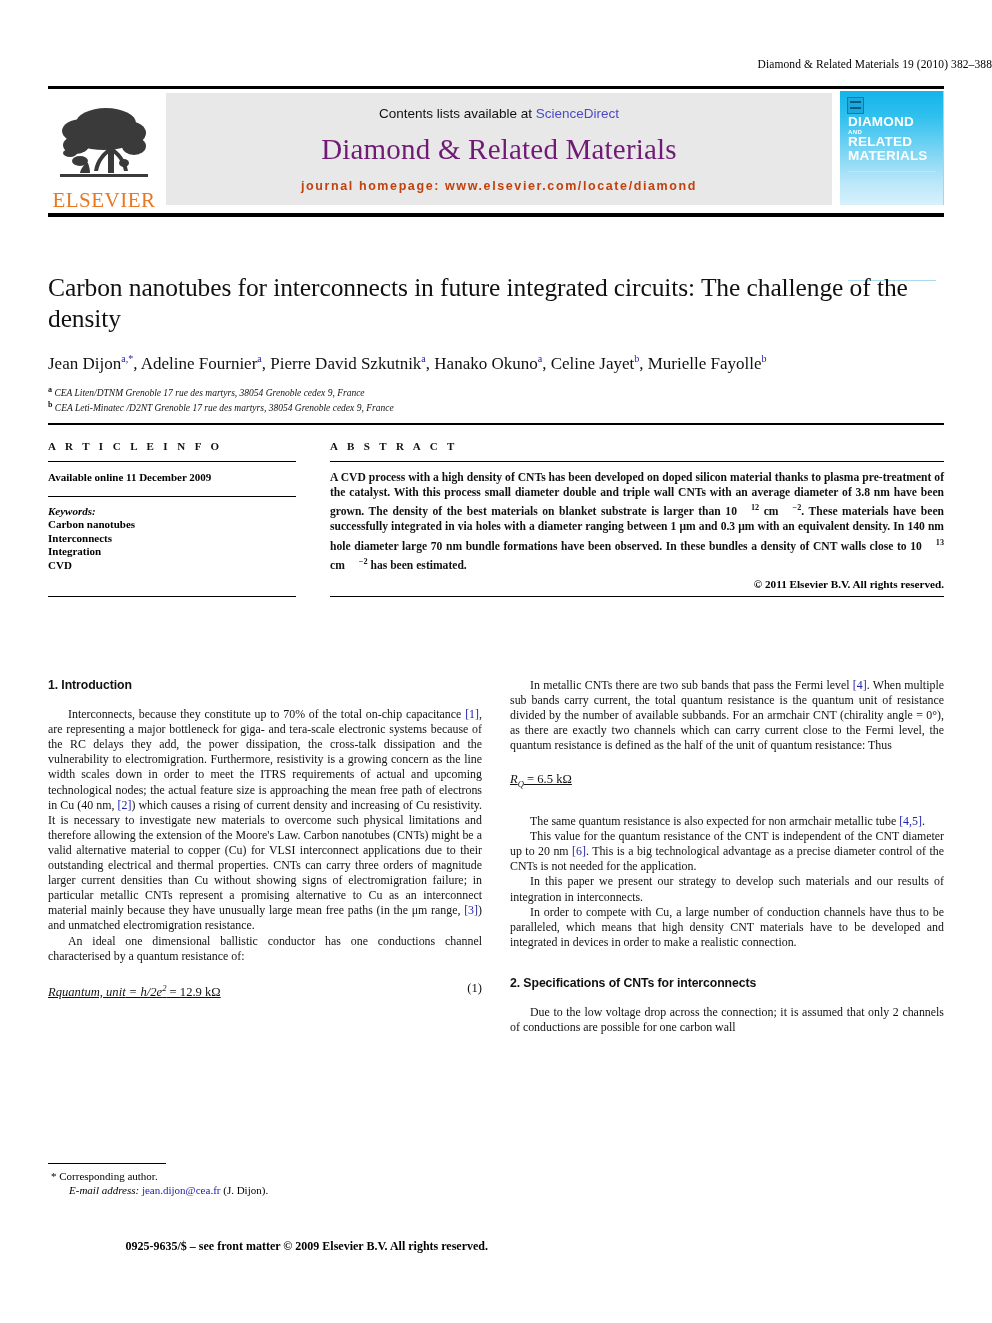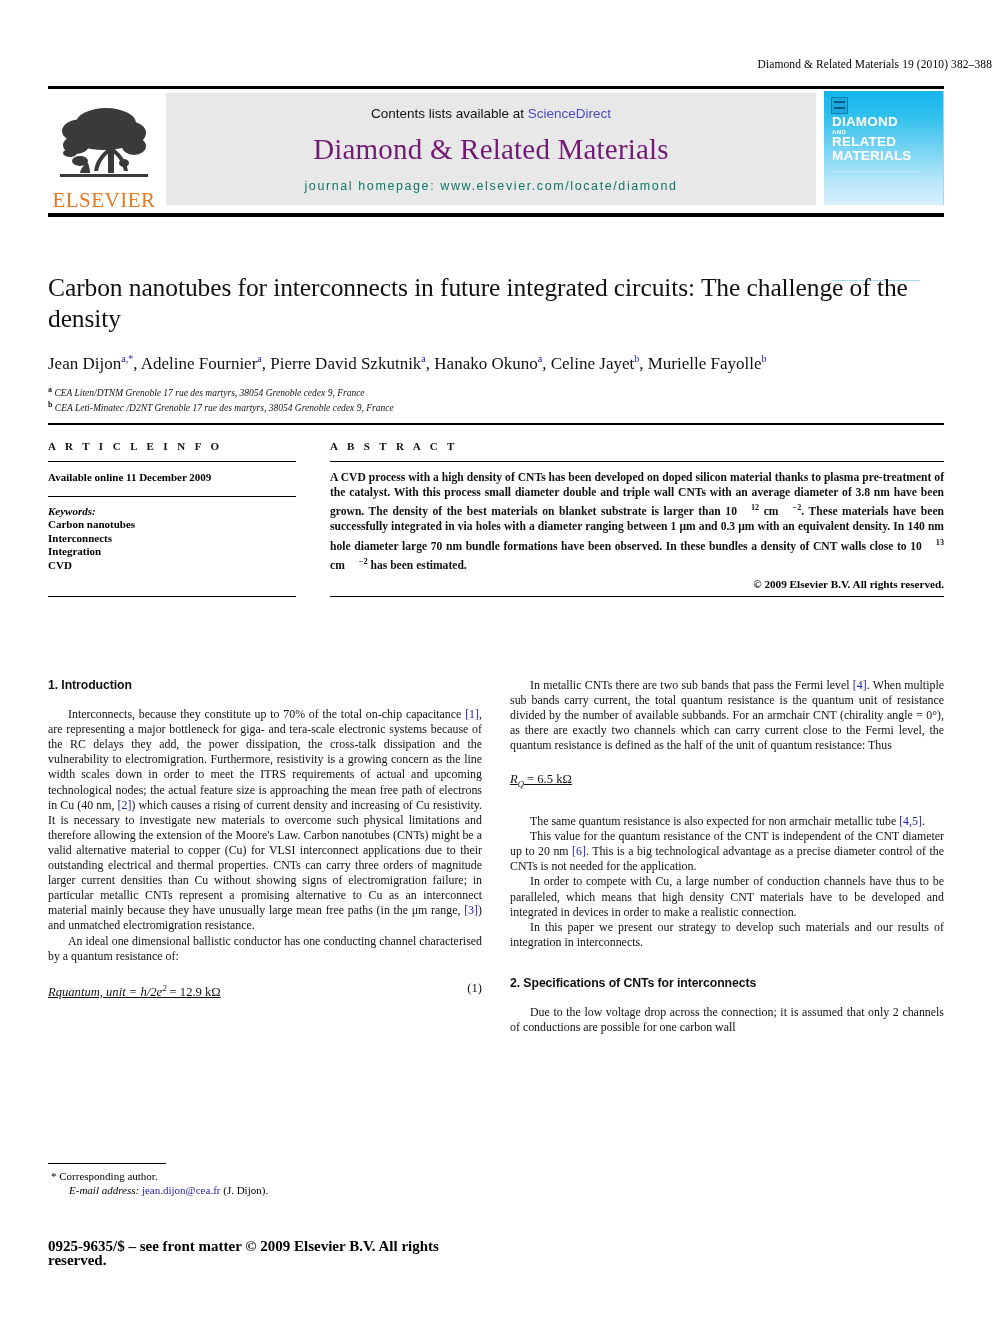--- a/index.html
+++ b/index.html
@@ -80,24 +80,25 @@
   .journal-title {
     font-family: "Liberation Serif", serif;
     font-size: 29px;
     color: #701a75;
     letter-spacing: .2px;
   }
   .homepage {
     font-family: "Liberation Sans", sans-serif;
     font-size: 12.5px;
     letter-spacing: 1.6px;
-    color: #0f766e;
+    color: #c2410c;
+    font-weight: bold;
   }
   .cover {
-    width: 120px;
+    width: 104px;
     margin-left: 8px;
     margin-top: 2px;
     margin-bottom: 6px;
     background: linear-gradient(180deg,#14b4ea 0%, #2fc0ee 22%, #74d3f3 50%, #b9e7f9 80%, #d8f1fc 100%);
     position: relative;
     border-right: 1px solid #9fd9ef;
     box-sizing: border-box;
   }
   .cover-sq {
     position: absolute; left: 7px; top: 6px;
@@ -249,21 +250,21 @@
   .footnote {
     position: absolute;
     left: 48px; top: 1163px; width: 434px;
   }
   .fn-rule { width: 118px; height: 1px; background: #000; margin-bottom: 6px; }
   .fn-line { font-size: 11px; line-height: 13.5px; padding-left: 12px; text-indent: -9px; }
   .fn-line .em { font-style: italic; }
   .fn-link { color:#2222aa; }
   .imprint {
     position: absolute; left: 48px; top: 1240px; width: 440px;
-    font-size: 15px; line-height: 13.6px; font-weight: bold;
+    font-size: 12px; line-height: 13.6px; font-weight: bold; text-align: right;
   }
   .imprint .doi-link { color:#2222aa; font-weight: bold; }
 </style>
 </head>
 <body>
 
 <div class="page">
 
   <div class="runninghead">Diamond &amp; Related Materials 19 (2010) 382–388</div>
 
@@ -342,48 +343,48 @@
     <div class="kw">Carbon nanotubes</div>
     <div class="kw">Interconnects</div>
     <div class="kw">Integration</div>
     <div class="kw">CVD</div>
   </div>
 
   <div class="abscol">
     <div class="sec-head">A B S T R A C T</div>
     <div class="thin-rule"></div>
     <div class="abstract-text"><span>A CVD process with a high density of CNTs has been developed on doped silicon material thanks to plasma pre-treatment of the catalyst. With this process small diameter double and triple wall CNTs with an average diameter of 3.8 nm have been grown. The density of the best materials on blanket substrate is larger than </span><span><span>10</span><sup>12</sup><span> cm</span><sup>−2</sup></span><span>. These materials have been successfully integrated in via holes with a diameter ranging between 1 μm and 0.3 μm with an equivalent density. In 140 nm hole diameter large 70 nm bundle formations have been observed. In these bundles a density of CNT walls close to </span><span><span>10</span><sup>13</sup><span> cm</span><sup>−2</sup></span><span> has been estimated.</span></div>
-    <div class="copyright">© 2009 Elsevier B.V. All rights reserved.</div>
+    <div class="copyright">© 2011 Elsevier B.V. All rights reserved.</div>
   </div>
 
   <div class="rule-info-bot"></div>
   <div class="rule-abs-bot"></div>
 
   <div class="col left">
     <h2 class="head">1. Introduction</h2>
 
     <p class="para"><span>Interconnects, because they constitute up to 70% of the total on-chip capacitance </span><span class="ref">[1]</span><span>, are representing a major bottleneck for giga- and tera-scale electronic systems because of the RC delays they add, the power dissipation, the cross-talk dissipation and the vulnerability to electromigration. Furthermore, resistivity is a growing concern as the line width scales down in order to meet the ITRS requirements of actual and upcoming technological nodes; the actual feature size is approaching the mean free path of electrons in Cu (40 nm, </span><span class="ref">[2]</span><span>) which causes a rising of current density and increasing of Cu resistivity. It is necessary to investigate new materials to overcome such physical limitations and therefore allowing the extension of the Moore's Law. Carbon nanotubes (CNTs) might be a valid alternative material to copper (Cu) for VLSI interconnect applications due to their outstanding electrical and thermal properties. CNTs can carry three orders of magnitude larger current densities than Cu without showing signs of electromigration failure; in particular metallic CNTs represent a promising alternative to Cu as an interconnect material mainly because they have unusually large mean free paths (in the μm range, </span><span class="ref">[3]</span><span>) and unmatched electromigration resistance.</span></p>
 
-    <p class="para">An ideal one dimensional ballistic conductor has one conducting channel characterised by a quantum resistance of:</p>
+    <p class="para">An ideal one dimensional ballistic conductor has one conductions channel characterised by a quantum resistance of:</p>
 
     <div class="eq"><span class="up">Rquantum, unit</span><span> = h/2e</span><sup>2</sup><span class="rm"> = 12.9 kΩ</span><span class="num">(1)</span></div>
   </div>
 
   <div class="col right">
     <p class="para"><span>In metallic CNTs there are two sub bands that pass the Fermi level </span><span class="ref">[4]</span><span>. When multiple sub bands carry current, the total quantum resistance is the quantum unit of resistance divided by the number of available subbands. For an armchair CNT (chirality angle = 0°), as there are exactly two channels which can carry current close to the Fermi level, the quantum resistance is defined as the half of the unit of quantum resistance: Thus</span></p>
 
     <div class="eq" style="margin:19px 0 22px 0;"><span class="up">R</span><sub>Q</sub><span class="rm"> = 6.5 kΩ</span></div>
 
     <p class="para"><span>The same quantum resistance is also expected for non armchair metallic tube </span><span class="ref">[4,5]</span><span>.</span></p>
 
     <p class="para"><span>This value for the quantum resistance of the CNT is independent of the CNT diameter up to 20 nm </span><span class="ref">[6]</span><span>. This is a big technological advantage as a precise diameter control of the CNTs is not needed for the application.</span></p>
 
+    <p class="para">In this paper we present our strategy to develop such materials and our results of integration in interconnects.</p>
+
     <p class="para">In order to compete with Cu, a large number of conduction channels have thus to be paralleled, which means that high density CNT materials have to be developed and integrated in devices in order to make a realistic connection.</p>
-
-    <p class="para">In this paper we present our strategy to develop such materials and our results of integration in interconnects.</p>
 
     <h2 class="head spaced">2. Specifications of CNTs for interconnects</h2>
 
     <p class="para">Due to the low voltage drop across the connection; it is assumed that only 2 channels of conductions are possible for one carbon wall</p>
   </div>
 
   <div class="footnote">
     <div class="fn-rule"></div>
     <div class="fn-line">* Corresponding author.</div>
     <div class="fn-line" style="padding-left:21px;text-indent:0;"><span class="em">E-mail address: </span><span class="fn-link">jean.dijon@cea.fr</span><span> (J. Dijon).</span></div>

